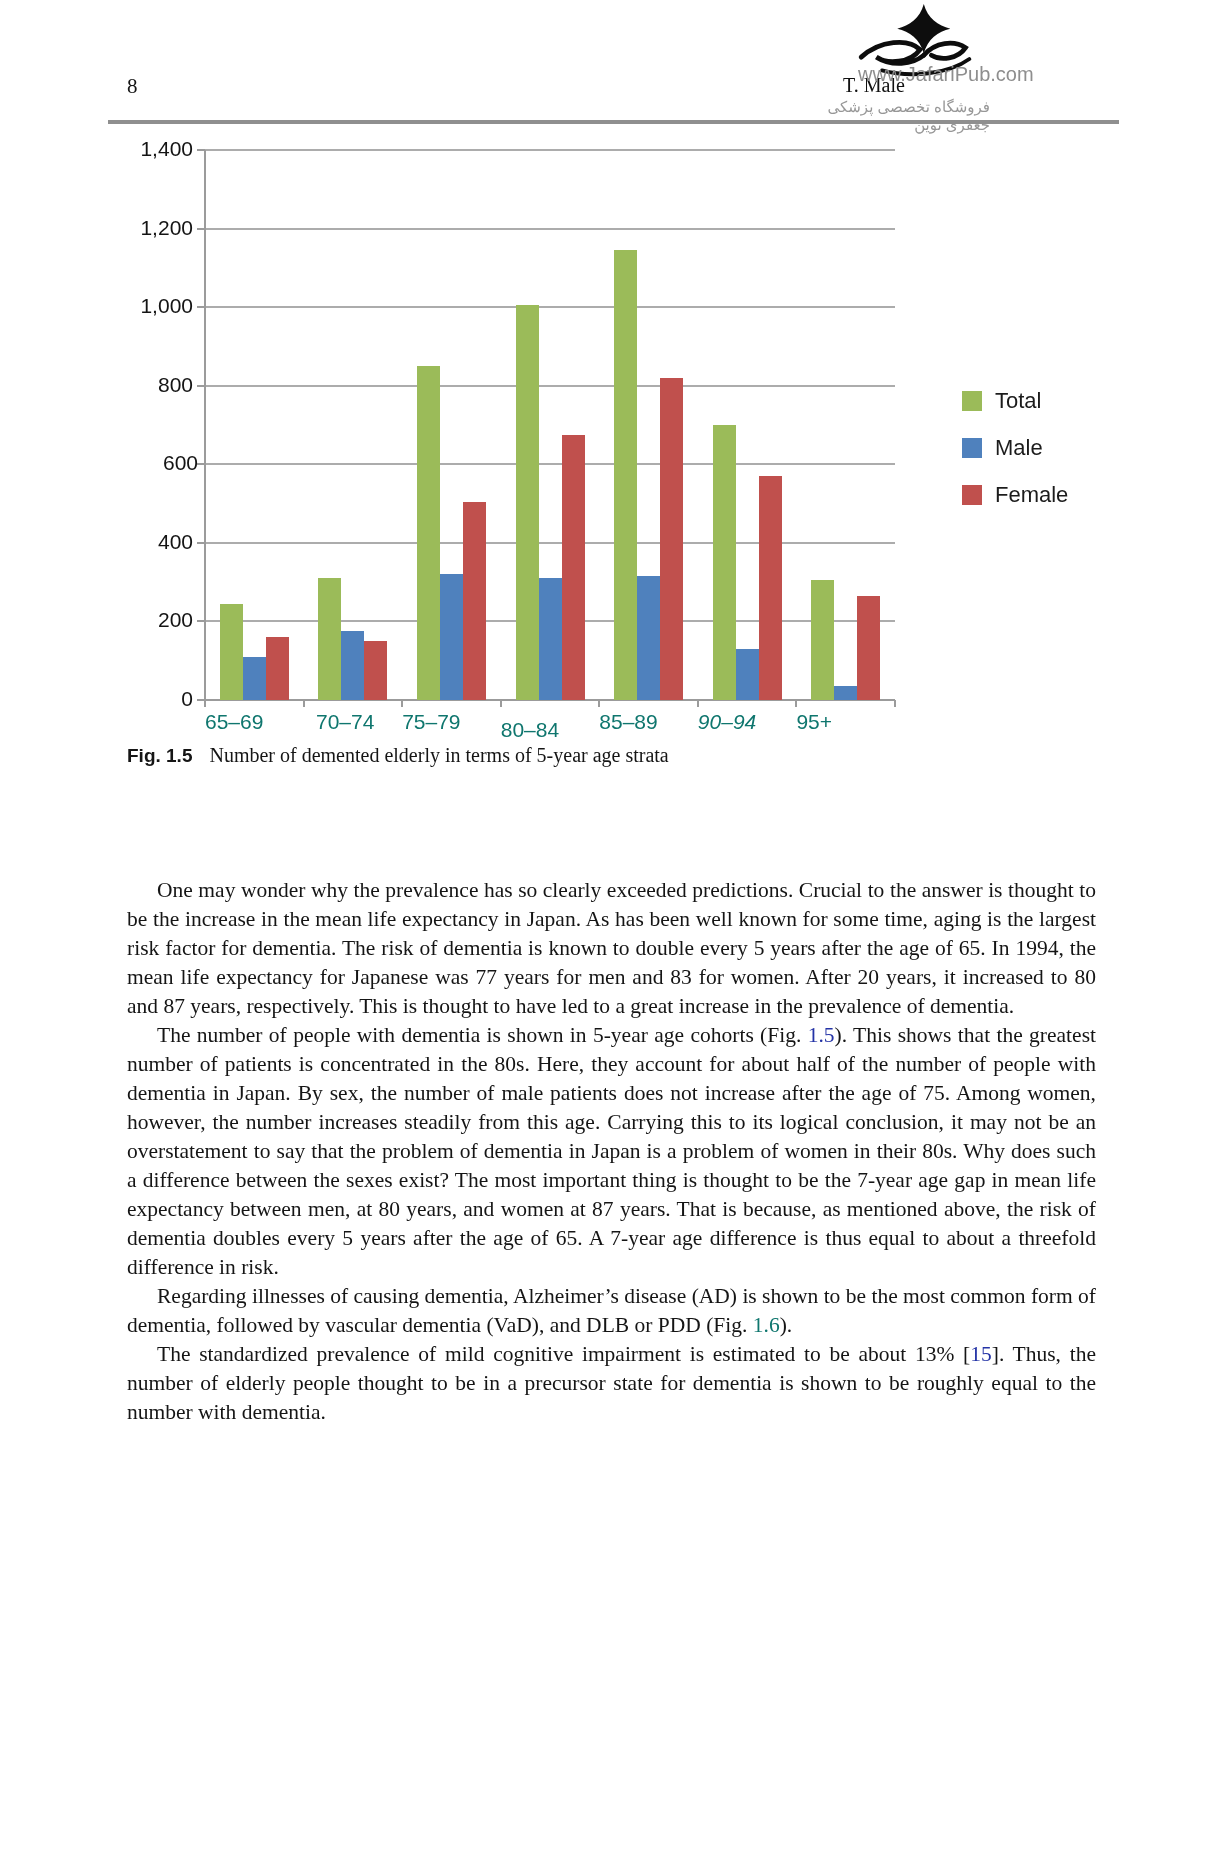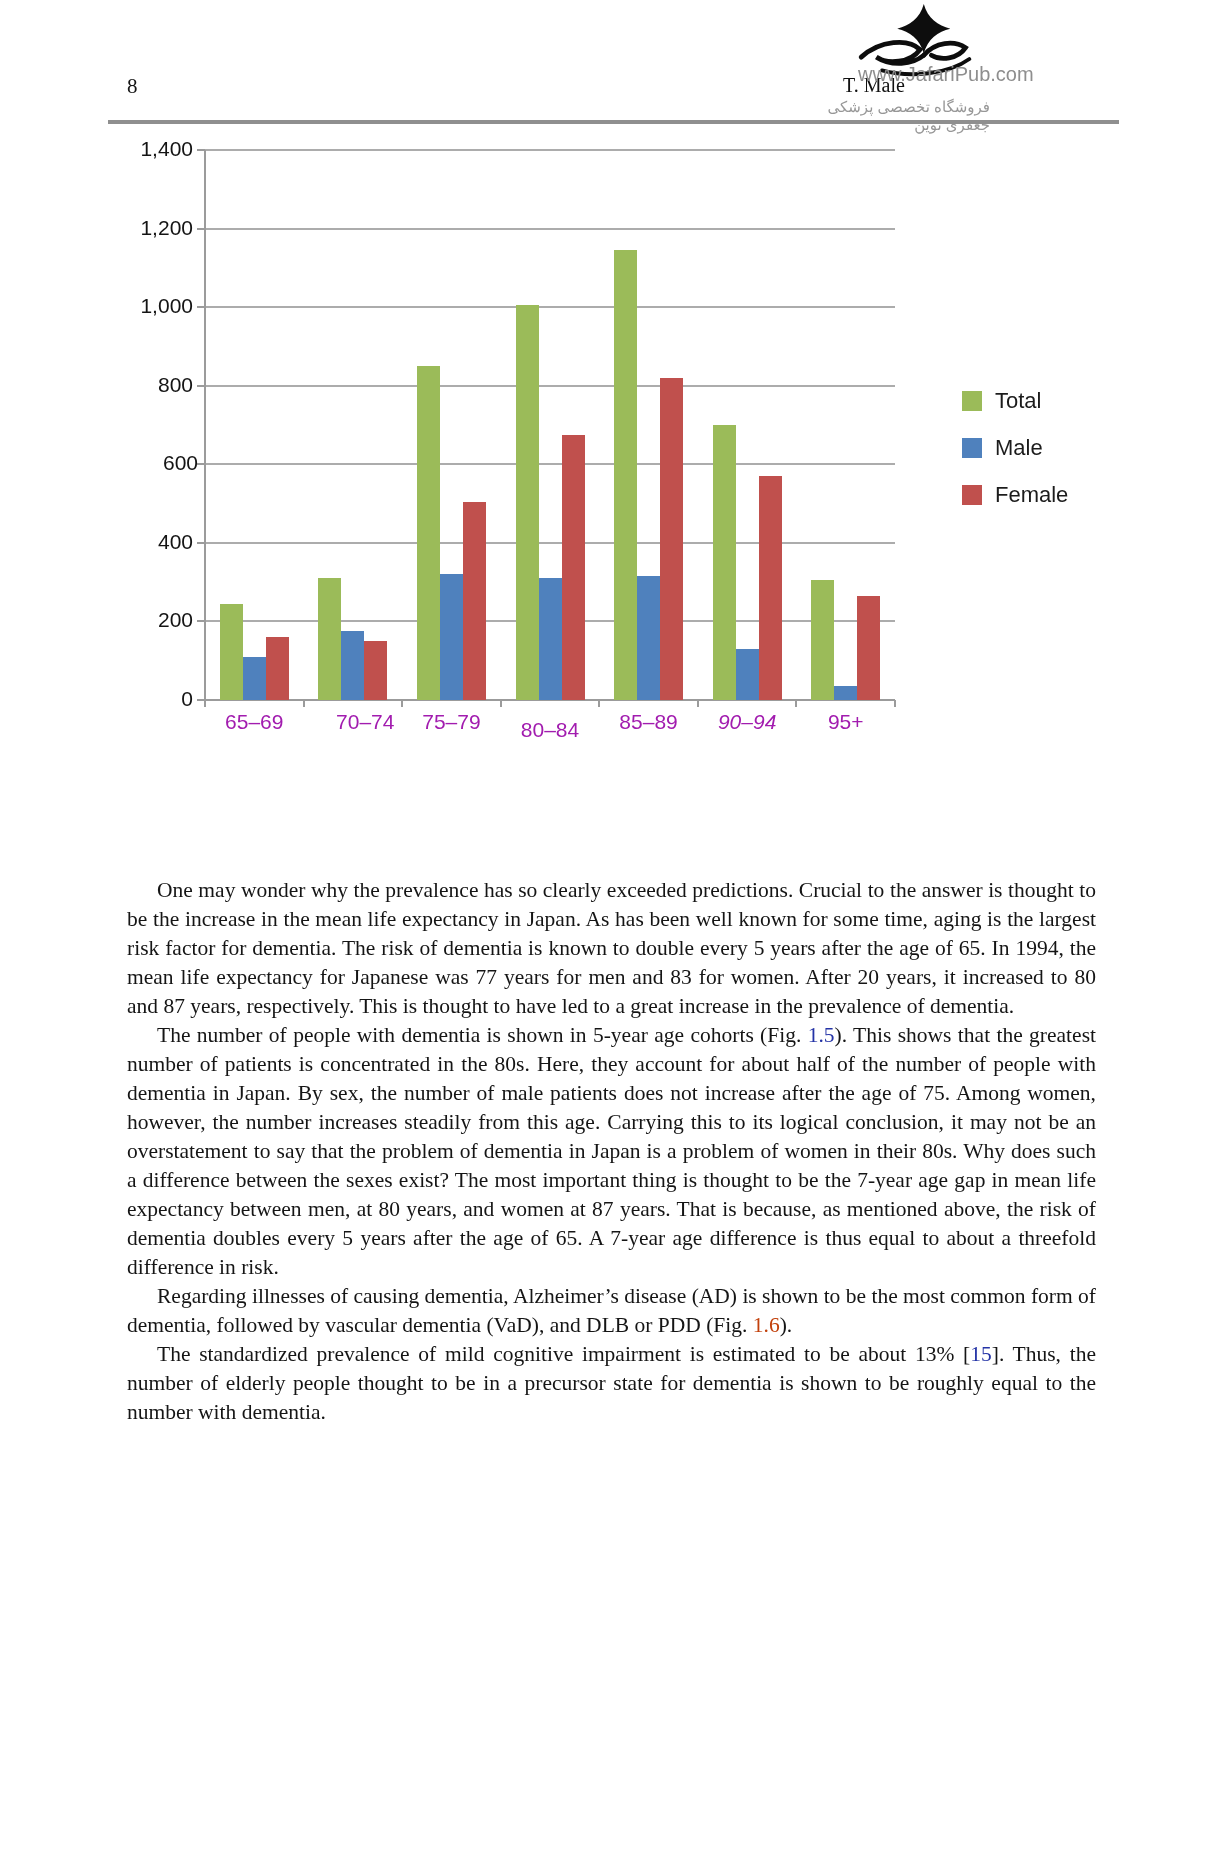--- a/index.html
+++ b/index.html
@@ -16,22 +16,22 @@
              font-family:"Liberation Sans",sans-serif;font-size:15px;color:#979797;}
   .header-rule{position:absolute;left:108px;top:120px;width:1011px;height:4px;background:#8f8f8f;}
 
   
   .chart{position:absolute;left:0;top:0;width:1221px;height:745px;}
   .gridline{position:absolute;height:2px;}
   .y-axis-line{position:absolute;width:2px;}
   .tick{position:absolute;background:#9b9b9b;}
   .ylabel{position:absolute;width:100px;text-align:right;font-family:"Liberation Sans",sans-serif;
           font-size:21px;color:#141414;}
-  .xlabel{position:absolute;text-align:center;font-family:"Liberation Sans",sans-serif;
-          font-size:21px;color:#a21caf;}
+  .xlabel{position:absolute;font-family:"Liberation Sans",sans-serif;
+          font-size:21px;color:#0f766e;}
   .bar{position:absolute;}
   .legend{position:absolute;left:962px;top:388px;}
   .legend-row{display:flex;align-items:center;margin-bottom:21px;
               font-family:"Liberation Sans",sans-serif;font-size:22px;color:#1c1c1c;}
   .legend-swatch{width:20px;height:20px;margin-right:13px;flex:0 0 auto;}
 
   
   .caption{position:absolute;left:127px;top:744px;width:970px;font-size:20px;}
   .fig-label{font-family:"Liberation Sans",sans-serif;font-weight:bold;font-size:19px;
              margin-right:17px;}
@@ -131,21 +131,24 @@
       <div class="bar" style="left: 712.643px; top: 425px; width: 23px; height: 275px; background: rgb(155, 187, 89);"></div>
       <div class="bar" style="left: 735.643px; top: 648.929px; width: 23px; height: 51.0714px; background: rgb(79, 129, 189);"></div>
       <div class="bar" style="left: 758.643px; top: 476.071px; width: 23px; height: 223.929px; background: rgb(192, 80, 77);"></div>
       <div class="xlabel" style="left: 697.857px; top: 710px; width: 98.5714px; font-style: italic;">90–94</div>
       <div class="bar" style="left: 811.214px; top: 580.179px; width: 23px; height: 119.821px; background: rgb(155, 187, 89);"></div>
       <div class="bar" style="left: 834.214px; top: 686.25px; width: 23px; height: 13.75px; background: rgb(79, 129, 189);"></div>
       <div class="bar" style="left: 857.214px; top: 595.893px; width: 23px; height: 104.107px; background: rgb(192, 80, 77);"></div>
       <div class="xlabel" style="left: 796.429px; top: 710px; width: 98.5714px;">95+</div>
     </div>
 
+  <div class="caption">
+    <span class="fig-label">Fig. 1.5</span><span>Number of demented elderly in terms of 5-year age strata</span>
+  </div>
 
   <div class="body-text" id="body-text">
       <p><span>One may wonder why the prevalence has so clearly exceeded predictions. Crucial to the answer is thought to be the increase in the mean life expectancy in Japan. As has been well known for some time, aging is the largest risk factor for dementia. The risk of dementia is known to double every 5 years after the age of 65. In 1994, the mean life expectancy for Japanese was 77 years for men and 83 for women. After 20 years, it increased to 80 and 87 years, respectively. This is thought to have led to a great increase in the prevalence of dementia.</span></p>
       <p><span>The number of people with dementia is shown in 5-year age cohorts (Fig. </span><span style="color: rgb(36, 51, 166);">1.5</span><span>). This shows that the greatest number of patients is concentrated in the 80s. Here, they account for about half of the number of people with dementia in Japan. By sex, the number of male patients does not increase after the age of 75. Among women, however, the number increases steadily from this age. Carrying this to its logical conclusion, it may not be an overstatement to say that the problem of dementia in Japan is a problem of women in their 80s. Why does such a difference between the sexes exist? The most important thing is thought to be the 7-year age gap in mean life expectancy between men, at 80 years, and women at 87 years. That is because, as mentioned above, the risk of dementia doubles every 5 years after the age of 65. A 7-year age difference is thus equal to about a threefold difference in risk.</span></p>
-      <p><span>Regarding illnesses of causing dementia, Alzheimer’s disease (AD) is shown to be the most common form of dementia, followed by vascular dementia (VaD), and DLB or PDD (Fig. </span><span style="color: #c2410c;">1.6</span><span>).</span></p>
+      <p><span>Regarding illnesses of causing dementia, Alzheimer’s disease (AD) is shown to be the most common form of dementia, followed by vascular dementia (VaD), and DLB or PDD (Fig. </span><span style="color: #0f766e;">1.6</span><span>).</span></p>
       <p><span>The standardized prevalence of mild cognitive impairment is estimated to be about 13% [</span><span style="color: rgb(36, 51, 166);">15</span><span>]. Thus, the number of elderly people thought to be in a precursor state for dementia is shown to be roughly equal to the number with dementia.</span></p>
     </div>
 
 </div>
 
 </body></html>

